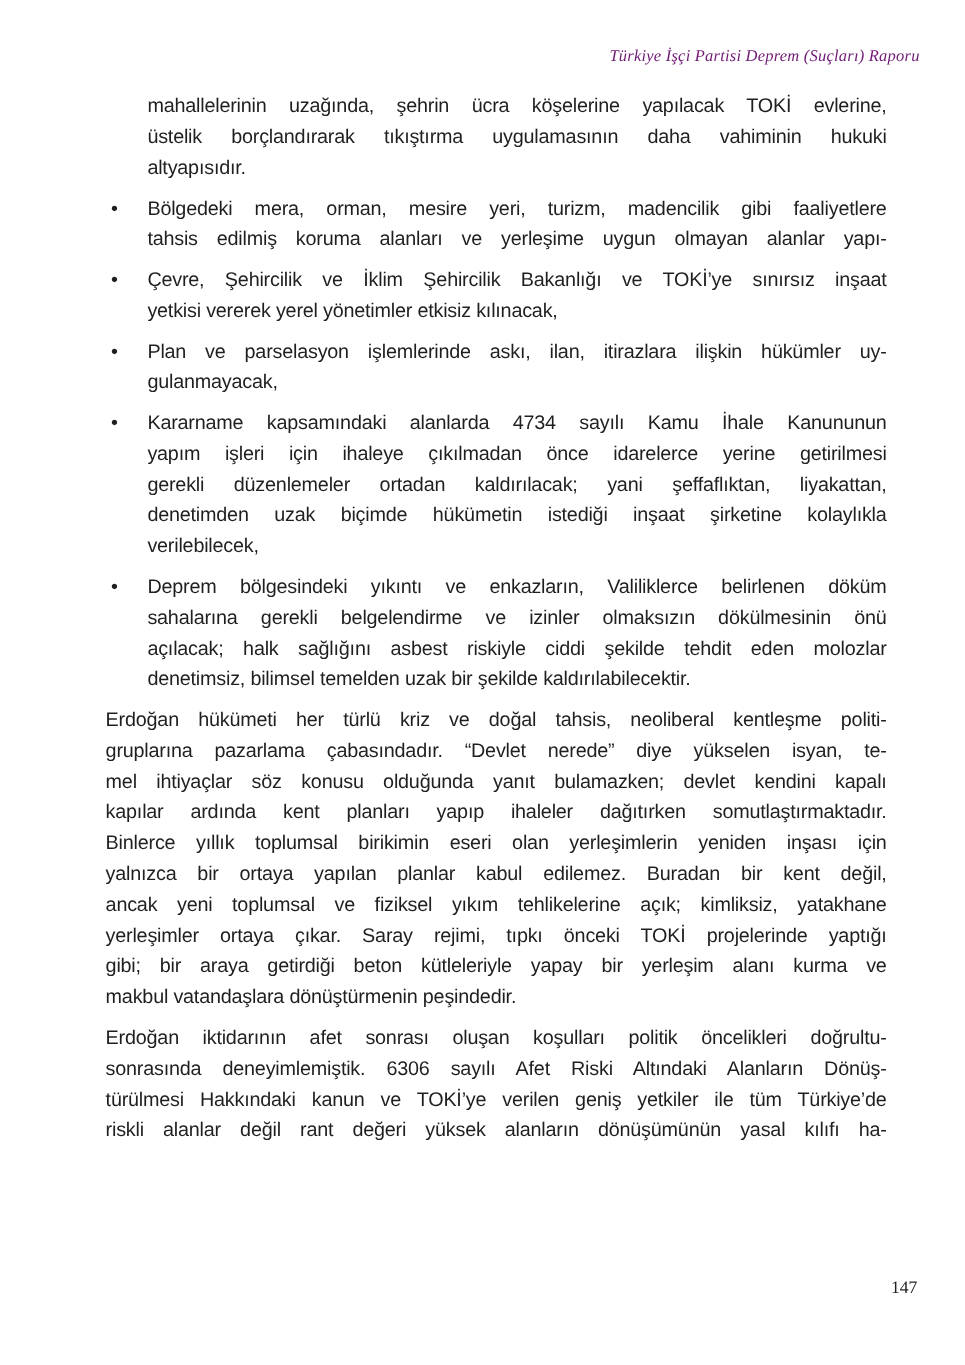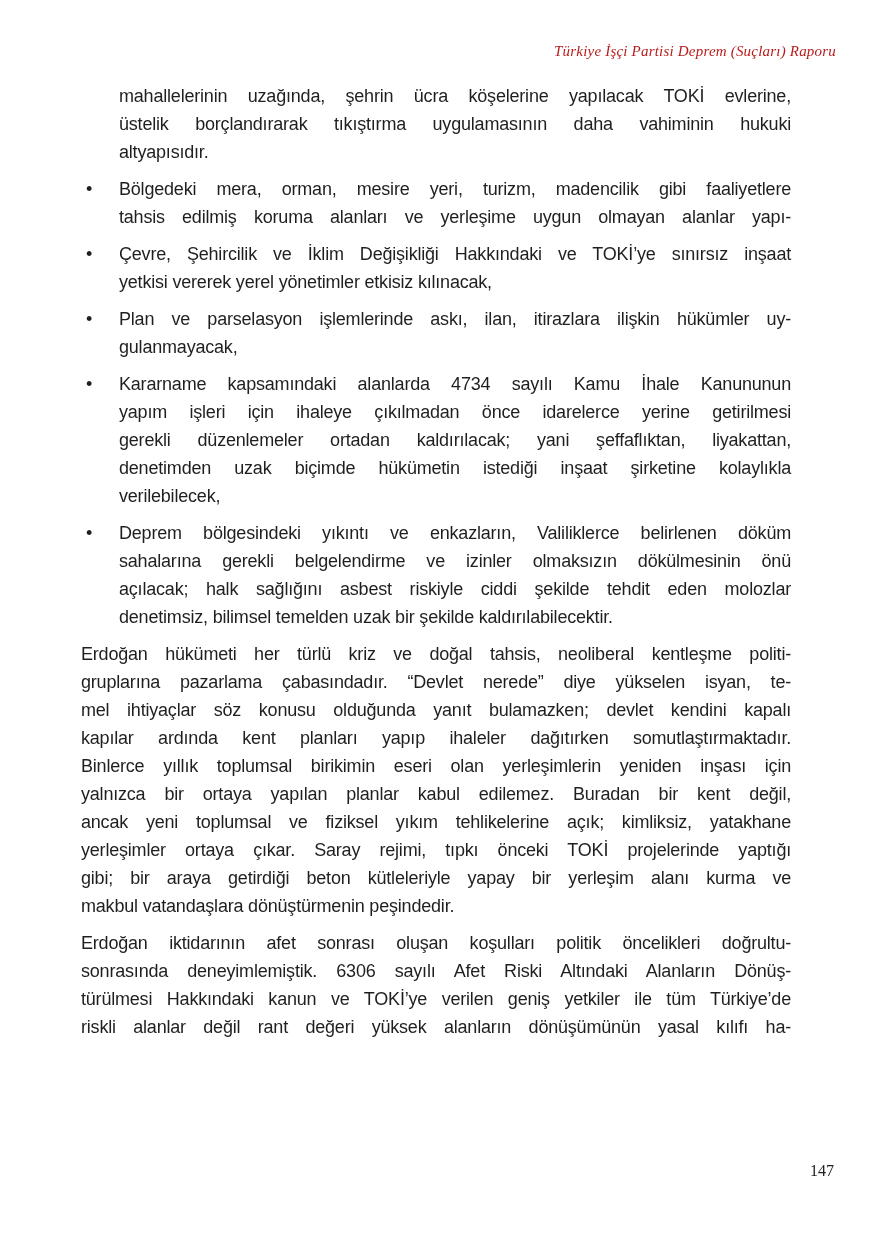--- a/index.html
+++ b/index.html
@@ -16,27 +16,27 @@
     font-family: "Liberation Sans", sans-serif;
     color: #1f1f1f;
   }
   .running-header {
     position: absolute;
     top: 43px;
     right: 41px;
     font-family: "Liberation Serif", serif;
     font-style: italic;
     font-size: 15px;
-    color: #b91c1c;
+    color: #701a75;
     letter-spacing: 0.2px;
     text-align: right;
   }
   .content {
     position: absolute;
-    left: 81px;
+    left: 96px;
     top: 82px;
     width: 710px;
     font-size: 18px;
     line-height: 28px;
     letter-spacing: -0.2px;
   }
   .block {
     margin: 0 0 9px 0;
   }
   .block.bullet,
@@ -82,21 +82,21 @@
         <div class="line">üstelik borçlandırarak tıkıştırma uygulamasının daha vahiminin hukuki</div>
         <div class="line last">altyapısıdır.</div>
       </div>
       <div class="block bullet">
         <span class="bullet-marker">•</span>
         <div class="line">Bölgedeki mera, orman, mesire yeri, turizm, madencilik gibi faaliyetlere</div>
         <div class="line">tahsis edilmiş koruma alanları ve yerleşime uygun olmayan alanlar yapı-</div>
       </div>
       <div class="block bullet">
         <span class="bullet-marker">•</span>
-        <div class="line">Çevre, Şehircilik ve İklim Değişikliği Hakkındaki ve TOKİ’ye sınırsız inşaat</div>
+        <div class="line">Çevre, Şehircilik ve İklim Şehircilik Bakanlığı ve TOKİ’ye sınırsız inşaat</div>
         <div class="line last">yetkisi vererek yerel yönetimler etkisiz kılınacak,</div>
       </div>
       <div class="block bullet">
         <span class="bullet-marker">•</span>
         <div class="line">Plan ve parselasyon işlemlerinde askı, ilan, itirazlara ilişkin hükümler uy-</div>
         <div class="line last">gulanmayacak,</div>
       </div>
       <div class="block bullet">
         <span class="bullet-marker">•</span>
         <div class="line">Kararname kapsamındaki alanlarda 4734 sayılı Kamu İhale Kanununun</div>

